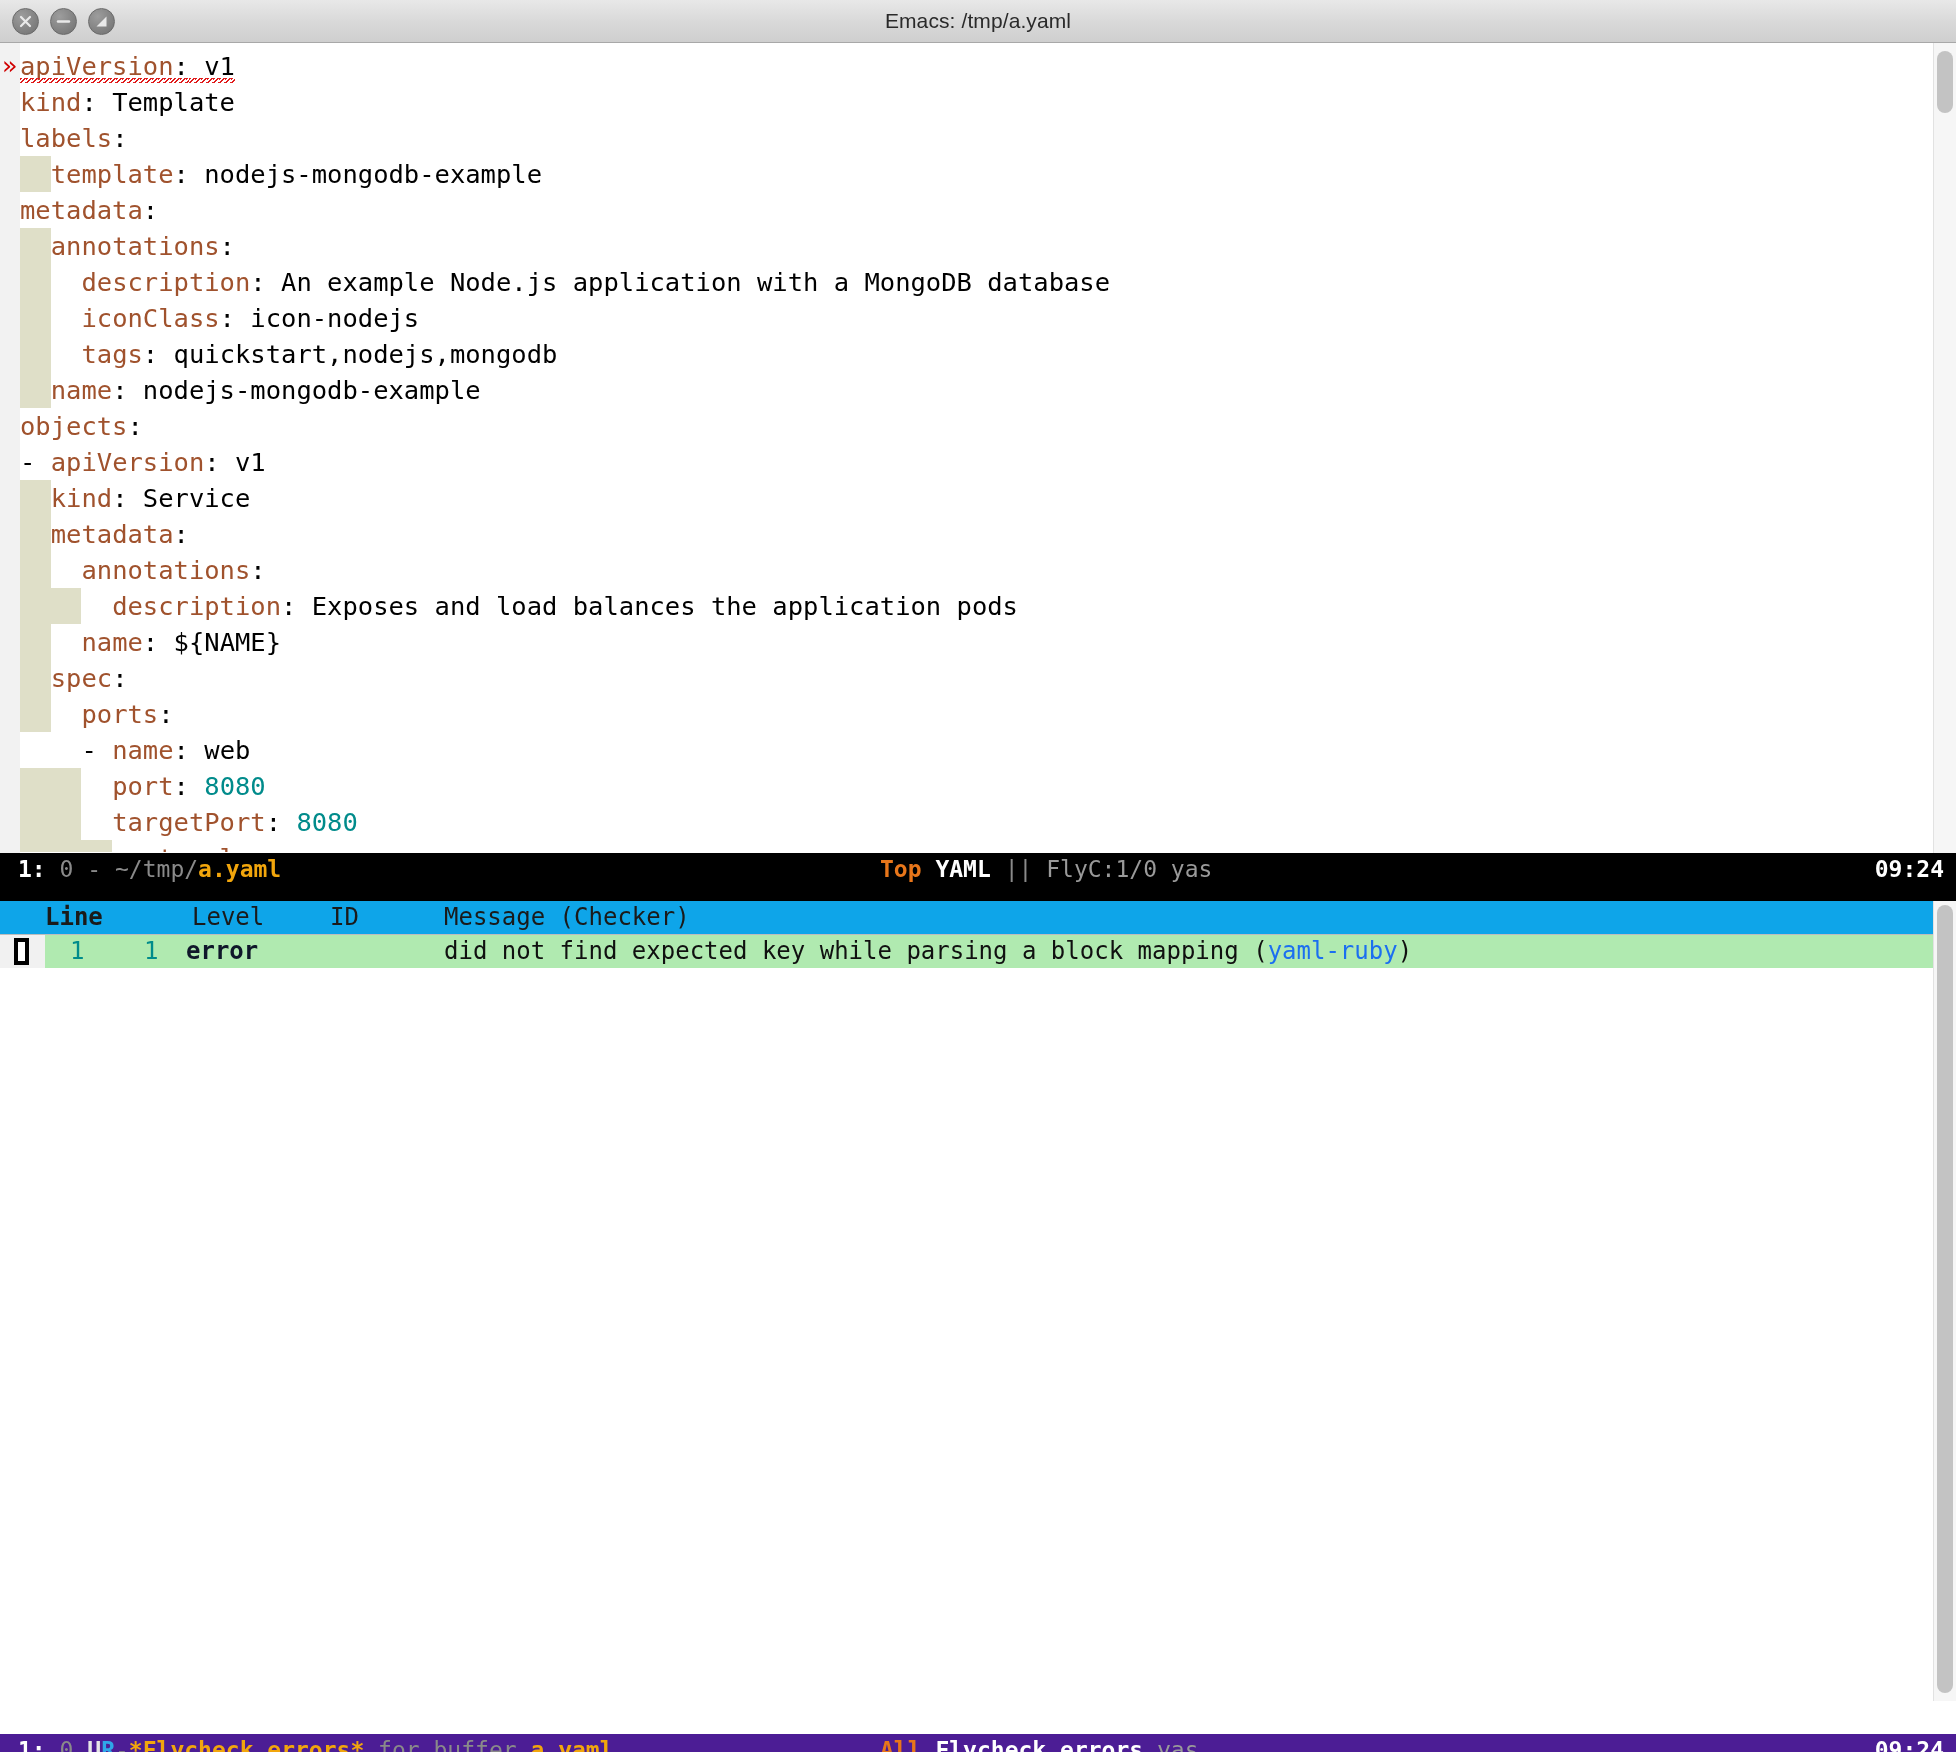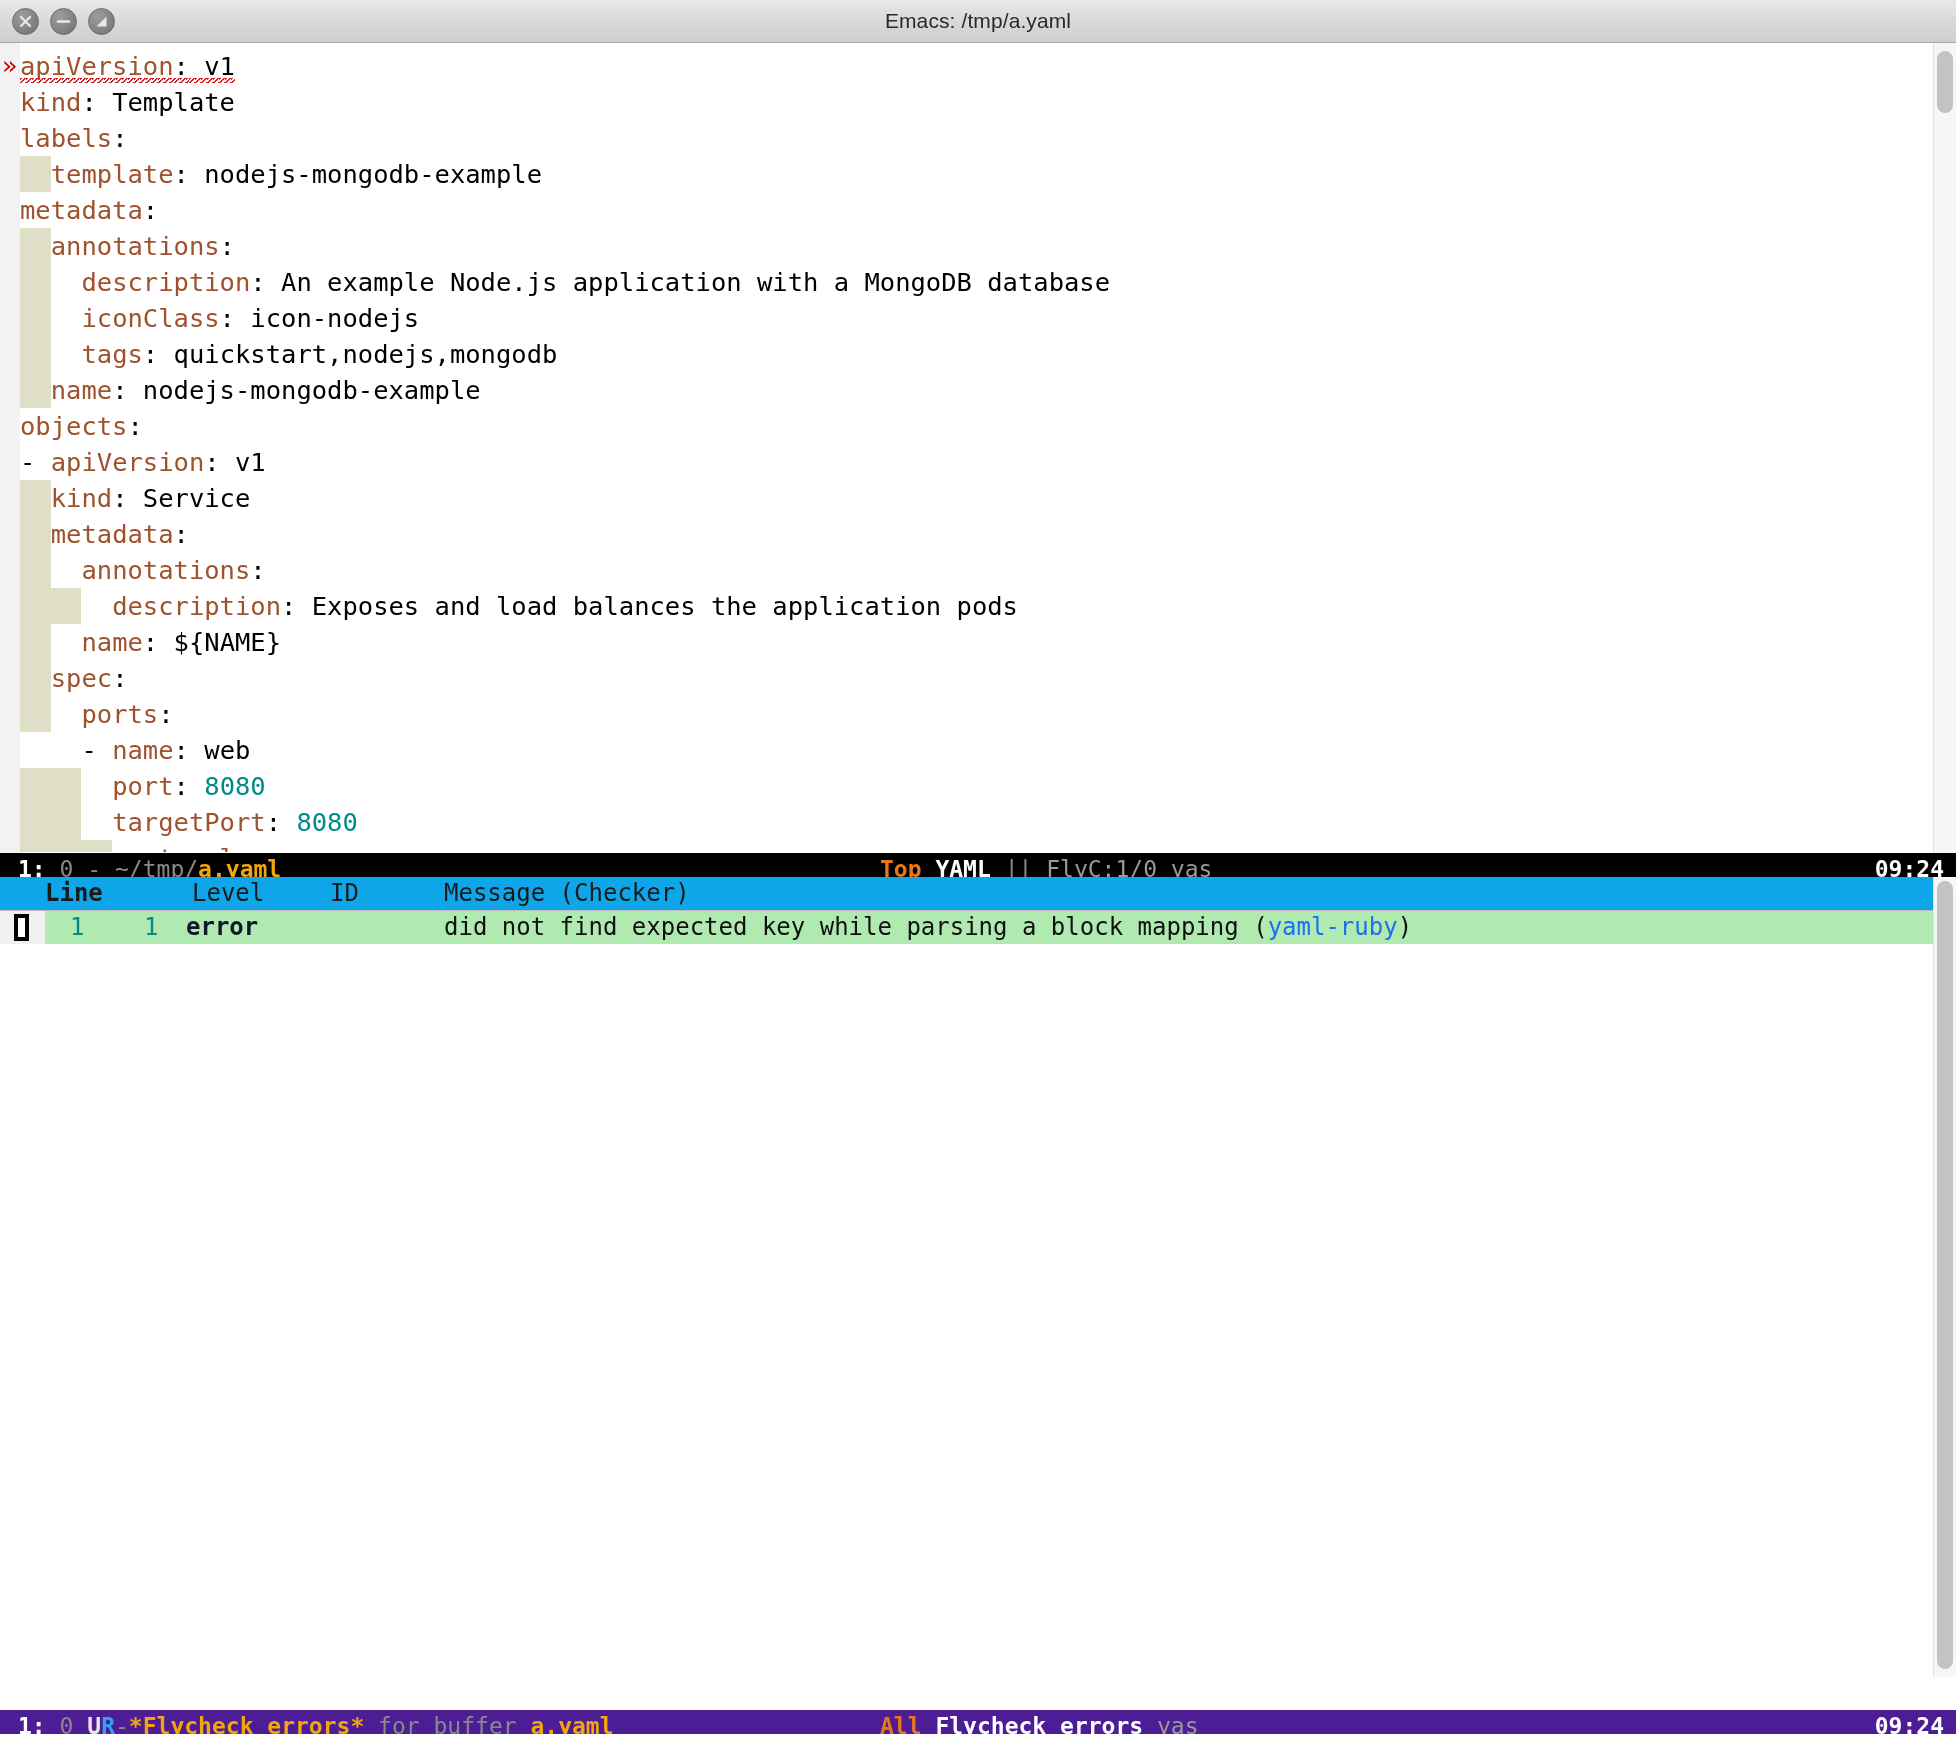--- a/index.html
+++ b/index.html
@@ -123,21 +123,21 @@
     width: 18px;
     color: #d00000;
     font-size: 25px;
     line-height: 36px;
     font-family: "DejaVu Sans Mono", monospace;
   }
 
   
   .modeline {
     position: relative;
-    height: 24px;
+    height: 48px;
     line-height: 32px;
     font-family: "DejaVu Sans Mono", monospace;
     font-size: 23px;
     white-space: pre;
     overflow: hidden;
     padding-left: 24px;
   }
   .ml-dark { background: #000000; color: #c8c8c8; }
   .ml-gray { background: #4c1d95; color: #cfcfcf; }
   .ml-left { position: absolute; left: 18px; top: 0; }

